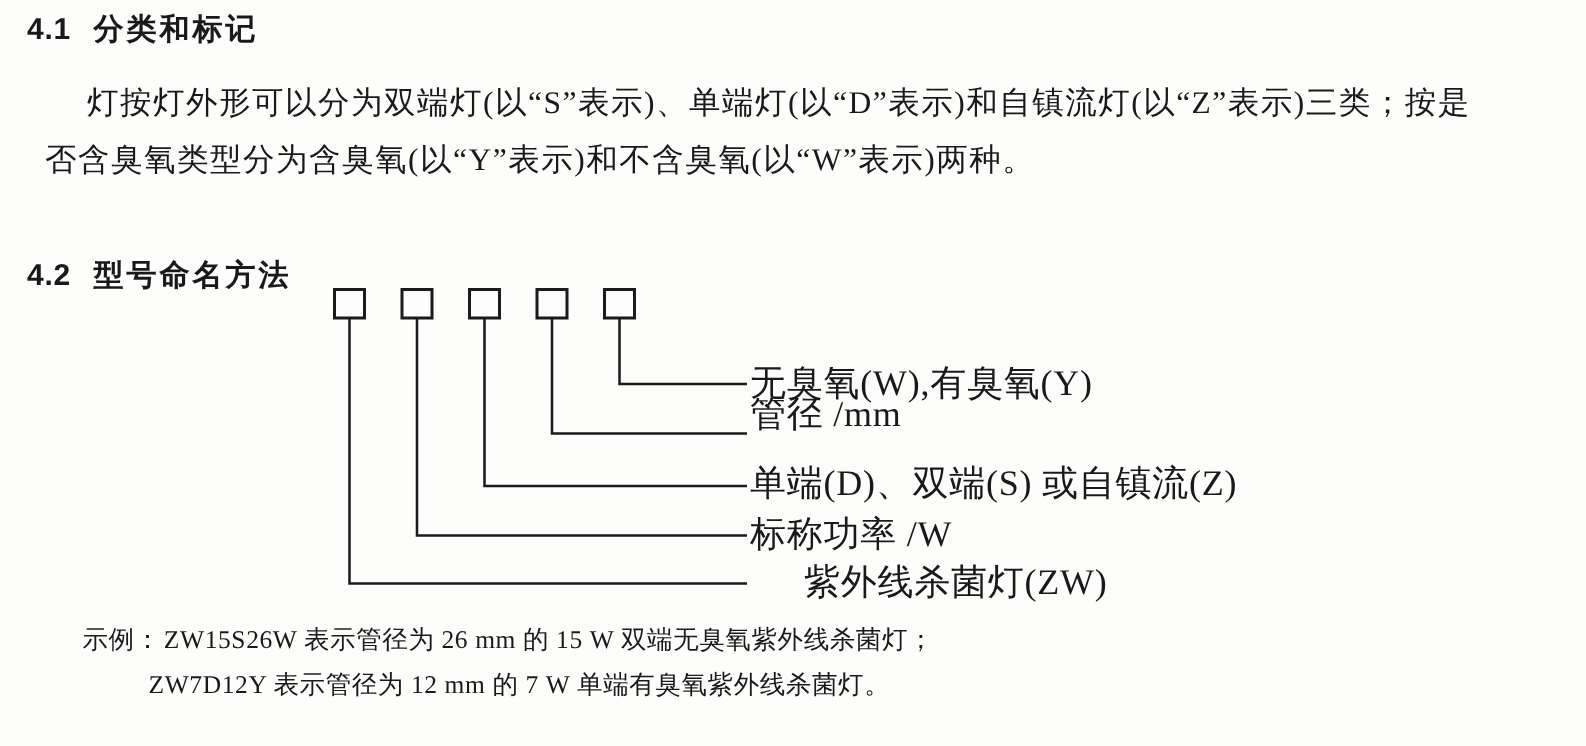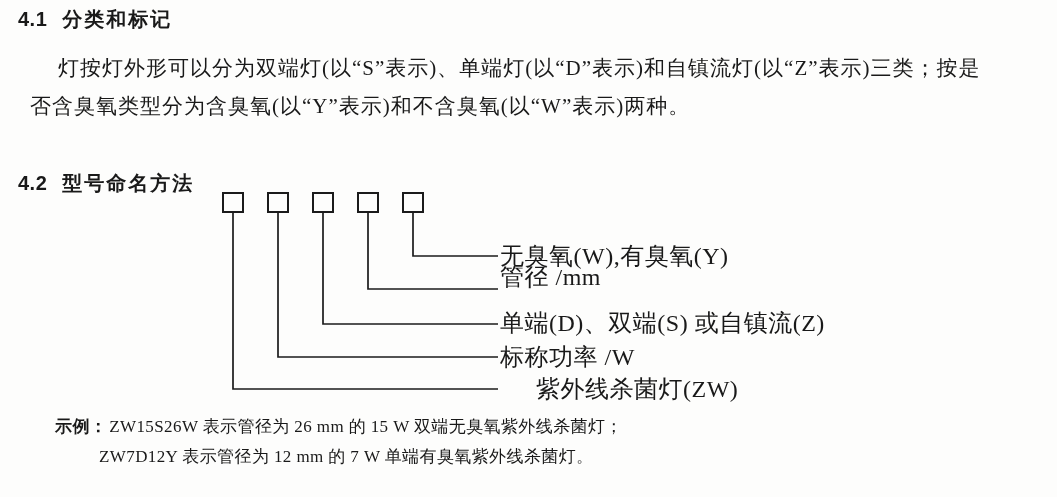--- a/index.html
+++ b/index.html
@@ -47,21 +47,21 @@
   .dlabel-4 { top: 377px; margin-left: 36px; }
   .exline {
     position: absolute;
     font-size: 17px;
     letter-spacing: 0.4px;
     white-space: nowrap;
   }
   .exline1 { left: 55px; top: 415px; }
   .exline2 { left: 99px; top: 445px; }
   .ex-prefix {
-    font-weight: bold;
+    font-weight: normal;
     font-family: "Liberation Sans", sans-serif;
     margin-right: 2px;
   }
 </style>
 </head>
 <body>
 
 <div class="page">
 
   <div class="heading heading-41">

